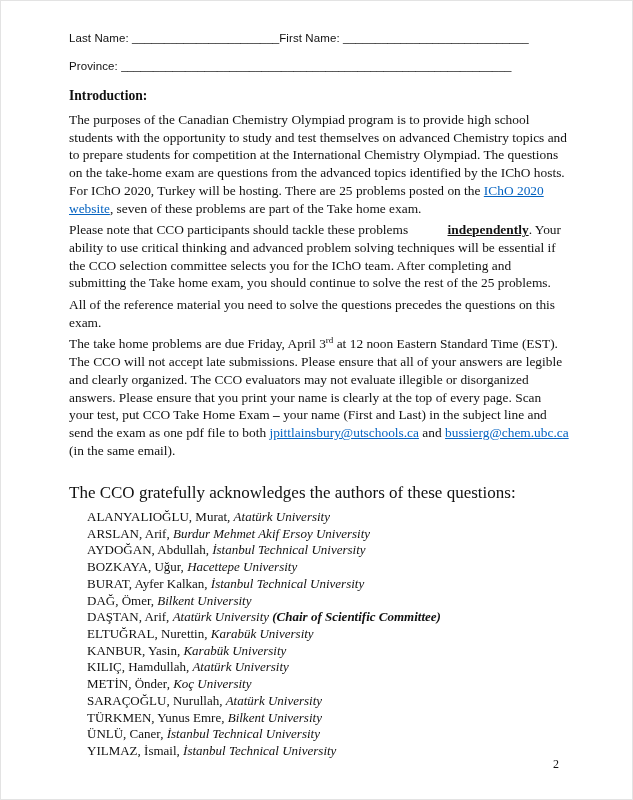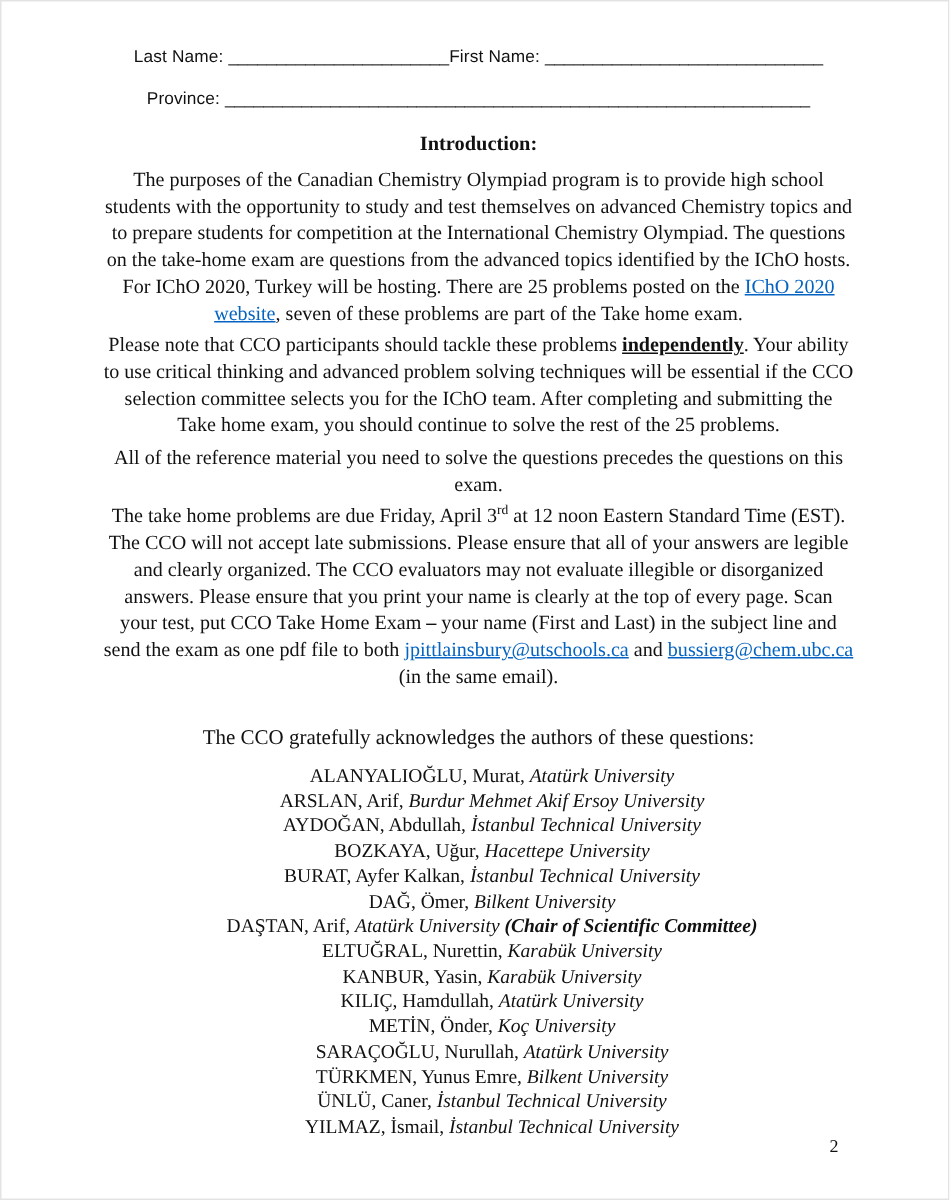--- a/index.html
+++ b/index.html
@@ -6,21 +6,20 @@
   .page {
     position: relative;
     width: 633px;
     height: 800px;
     background: #ffffff;
     box-sizing: border-box;
     border: 1px solid #e3e3e3;
     overflow: hidden;
     color: #111;
     font-family: "Liberation Serif", "DejaVu Serif", serif;
-    text-align: center;
   }
   .content {
     position: absolute;
     left: 68px;
     top: 31px;
     width: 500px;
   }
   
   .form-line {
     font-family: "Liberation Sans", "DejaVu Sans", sans-serif;
@@ -36,26 +35,26 @@
   .intro-heading {
     font-size: 13.6px;
     font-weight: bold;
     margin: 12px 0 7px 0;
   }
   p.body-par {
     font-size: 13.4px;
     line-height: 17.7px;
     margin: 0 0 4px 0;
   }
-  .bu { font-weight: bold; text-decoration: underline; }
+  .bu { font-weight: bold; text-decoration: underline; margin-left: 36px; }
   .bold-dash { font-weight: bold; }
   a.doc-link { color: #0563C1; text-decoration: underline; cursor: pointer; }
   sup { font-size: 9px; line-height: 0; }
   .ack-line {
-    font-size: 14px;
+    font-size: 17px;
     line-height: 17.7px;
     margin: 25px 0 2px 0;
   }
   .author-list {
     margin-top: 7px;
     margin-left: 18px;
     font-size: 13px;
   }
   .author {
     line-height: 16.7px;

